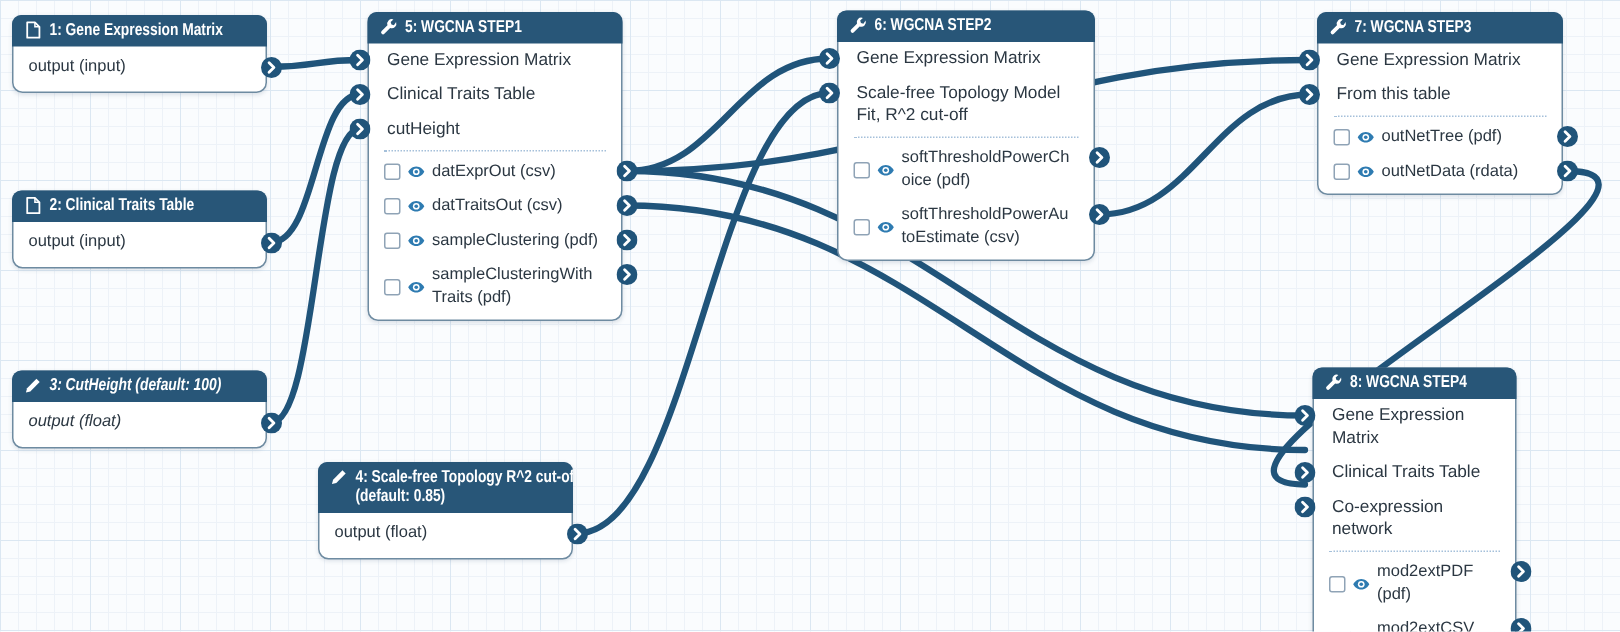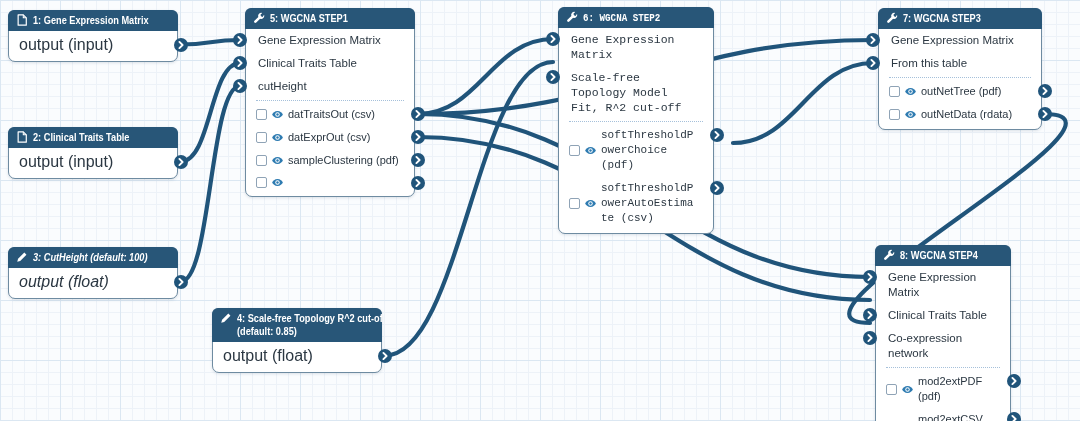--- a/index.html
+++ b/index.html
@@ -33,21 +33,21 @@
     background:var(--header); color:#fff;
     padding:4px 8px; border-radius:6px 6px 0 0;
     overflow:hidden; line-height:13px; margin:-1px -1px 0 -1px;
   }
   .node-title{
     flex:none; width:125%; transform:scaleX(.8); transform-origin:0 50%;
     font-size:11.5px; font-weight:bold; line-height:13px;
   }
   .hicon{flex:none; width:12px; height:12px;}
   .row{position:relative; padding:4px 12px; font-size:11.5px; line-height:15px; color:var(--text);}
-  .row.plain{padding:6px 10px; font-size:16px;}
+  .row.plain{padding:6px 10px; font-size:11px;}
   .out-row{display:flex; align-items:center; gap:4px; padding:4px 14px 4px 10px;}
   .out-label{flex:1; font-size:11px; line-height:15px; overflow-wrap:anywhere; color:var(--text);}
   .divider{border-top:1px dotted var(--divider); margin:2px 10px;}
   .port{position:absolute; width:14px; height:14px; z-index:3;}
   .port.in{left:-13px; top:4px;}
   .port.out{right:-11px; top:4px;}
   .port.out.mid{top:calc(50% - 7px);}
   .checkbox{
     flex:none; width:11px; height:11px; background:#fff;
     border:1.5px solid var(--checkbox); border-radius:2px;
@@ -152,72 +152,73 @@
       <div class="divider"></div>
       <div class="row out-row">
         <span class="checkbox"></span>
         <span style="display: flex;">
           <svg class="eye" viewBox="0 0 14 14">
             <path d="M7 3.2c2.9 0 5 2.2 5.8 3.8C12 8.6 9.9 10.8 7 10.8S2 8.6 1.2 7C2 5.4 4.1 3.2 7 3.2z" fill="#2e7bb1"></path>
             <circle cx="7" cy="7" r="2.4" fill="#fff"></circle>
             <circle cx="7" cy="7" r="1.3" fill="#2e7bb1"></circle>
           </svg>
         </span>
+        <div class="out-label">datExprOut (csv)</div>
+        <span class="port out"><svg viewBox="0 0 14 14" width="14" height="14">
+            <circle cx="7" cy="7" r="7" fill="#20547a"></circle>
+            <path d="M5.4 3.9l3.2 3.1-3.2 3.1" stroke="#fff" stroke-width="1.9" fill="none" stroke-linecap="round" stroke-linejoin="round"></path>
+          </svg></span>
+      </div>
+      <div class="row out-row">
+        <span class="checkbox"></span>
+        <span style="display: flex;">
+          <svg class="eye" viewBox="0 0 14 14">
+            <path d="M7 3.2c2.9 0 5 2.2 5.8 3.8C12 8.6 9.9 10.8 7 10.8S2 8.6 1.2 7C2 5.4 4.1 3.2 7 3.2z" fill="#2e7bb1"></path>
+            <circle cx="7" cy="7" r="2.4" fill="#fff"></circle>
+            <circle cx="7" cy="7" r="1.3" fill="#2e7bb1"></circle>
+          </svg>
+        </span>
         <div class="out-label">datTraitsOut (csv)</div>
         <span class="port out"><svg viewBox="0 0 14 14" width="14" height="14">
             <circle cx="7" cy="7" r="7" fill="#20547a"></circle>
             <path d="M5.4 3.9l3.2 3.1-3.2 3.1" stroke="#fff" stroke-width="1.9" fill="none" stroke-linecap="round" stroke-linejoin="round"></path>
           </svg></span>
       </div>
       <div class="row out-row">
         <span class="checkbox"></span>
         <span style="display: flex;">
           <svg class="eye" viewBox="0 0 14 14">
             <path d="M7 3.2c2.9 0 5 2.2 5.8 3.8C12 8.6 9.9 10.8 7 10.8S2 8.6 1.2 7C2 5.4 4.1 3.2 7 3.2z" fill="#2e7bb1"></path>
             <circle cx="7" cy="7" r="2.4" fill="#fff"></circle>
             <circle cx="7" cy="7" r="1.3" fill="#2e7bb1"></circle>
           </svg>
         </span>
-        <div class="out-label">datExprOut (csv)</div>
-        <span class="port out"><svg viewBox="0 0 14 14" width="14" height="14">
-            <circle cx="7" cy="7" r="7" fill="#20547a"></circle>
-            <path d="M5.4 3.9l3.2 3.1-3.2 3.1" stroke="#fff" stroke-width="1.9" fill="none" stroke-linecap="round" stroke-linejoin="round"></path>
-          </svg></span>
-      </div>
-      <div class="row out-row">
-        <span class="checkbox"></span>
-        <span style="display: flex;">
-          <svg class="eye" viewBox="0 0 14 14">
-            <path d="M7 3.2c2.9 0 5 2.2 5.8 3.8C12 8.6 9.9 10.8 7 10.8S2 8.6 1.2 7C2 5.4 4.1 3.2 7 3.2z" fill="#2e7bb1"></path>
-            <circle cx="7" cy="7" r="2.4" fill="#fff"></circle>
-            <circle cx="7" cy="7" r="1.3" fill="#2e7bb1"></circle>
-          </svg>
-        </span>
         <div class="out-label">sampleClustering (pdf)</div>
         <span class="port out"><svg viewBox="0 0 14 14" width="14" height="14">
             <circle cx="7" cy="7" r="7" fill="#20547a"></circle>
             <path d="M5.4 3.9l3.2 3.1-3.2 3.1" stroke="#fff" stroke-width="1.9" fill="none" stroke-linecap="round" stroke-linejoin="round"></path>
           </svg></span>
       </div>
       <div class="row out-row">
         <span class="checkbox"></span>
         <span style="display: flex;">
           <svg class="eye" viewBox="0 0 14 14">
             <path d="M7 3.2c2.9 0 5 2.2 5.8 3.8C12 8.6 9.9 10.8 7 10.8S2 8.6 1.2 7C2 5.4 4.1 3.2 7 3.2z" fill="#2e7bb1"></path>
             <circle cx="7" cy="7" r="2.4" fill="#fff"></circle>
             <circle cx="7" cy="7" r="1.3" fill="#2e7bb1"></circle>
           </svg>
         </span>
-        <span class="port out"><svg viewBox="0 0 14 14" width="14" height="14">
-            <circle cx="7" cy="7" r="7" fill="#20547a"></circle>
-            <path d="M5.4 3.9l3.2 3.1-3.2 3.1" stroke="#fff" stroke-width="1.9" fill="none" stroke-linecap="round" stroke-linejoin="round"></path>
-          </svg></span>
-      </div>
-    </div>
-    <div class="node" style="left: 558px; top: 7px; width: 156px; font-family: Liberation Mono, monospace;">
+        <div class="out-label">sampleClusteringWithTraits (pdf)</div>
+        <span class="port out"><svg viewBox="0 0 14 14" width="14" height="14">
+            <circle cx="7" cy="7" r="7" fill="#20547a"></circle>
+            <path d="M5.4 3.9l3.2 3.1-3.2 3.1" stroke="#fff" stroke-width="1.9" fill="none" stroke-linecap="round" stroke-linejoin="round"></path>
+          </svg></span>
+      </div>
+    </div>
+    <div class="node" style="left: 558px; top: 7px; width: 172px;">
       <div class="node-header">
         <span style="display: flex;">
           <svg class="hicon" viewBox="0 0 14 14">
             <path fill="#fff" d="M12.9 3.2a3.6 3.6 0 0 1-4.6 4.6l-4.5 4.5a1.45 1.45 0 0 1-2.1-2.1l4.5-4.5a3.6 3.6 0 0 1 4.6-4.6L8.7 3.2l.6 1.9 1.9.6z"></path>
           </svg>
         </span>
         <div class="node-title">6: WGCNA STEP2</div>
       </div>
       <div class="row"><span class="port in"><svg viewBox="0 0 14 14" width="14" height="14">
             <circle cx="7" cy="7" r="7" fill="#20547a"></circle>

